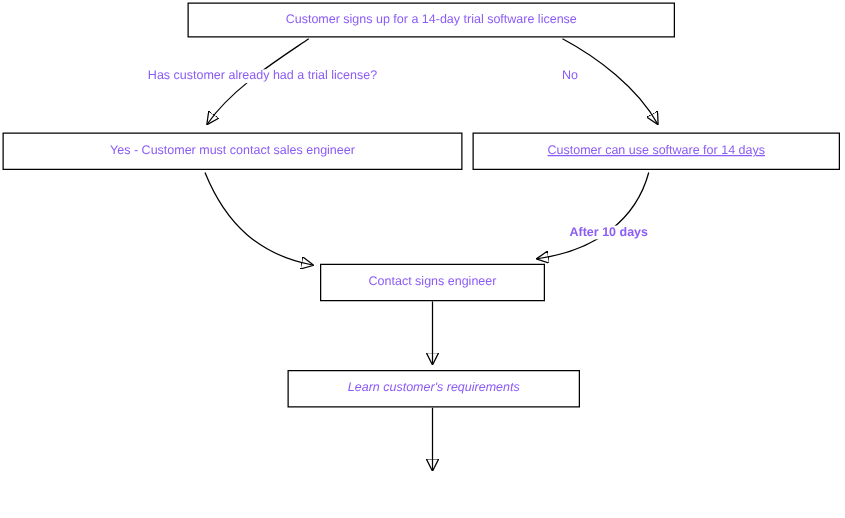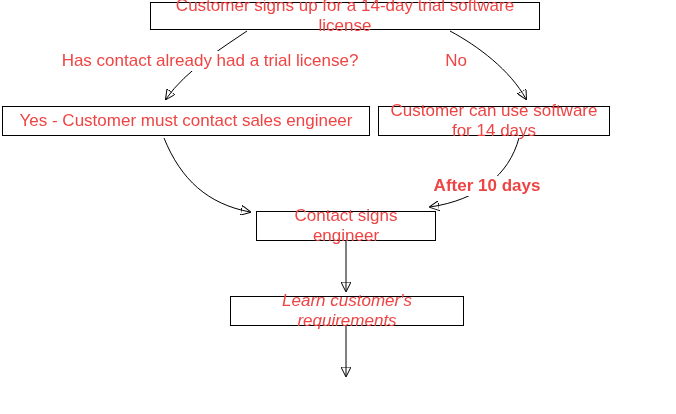--- a/index.html
+++ b/index.html
@@ -6,22 +6,22 @@
     margin: 0;
     padding: 0;
     background: #ffffff;
   }
   .canvas {
     position: relative;
     width: 676px;
     height: 414px;
     background: #ffffff;
     font-family: "Liberation Sans", sans-serif;
-    font-size: 17px;
-    color: #ef4444;
+    font-size: 10px;
+    color: #8b5cf6;
     overflow: hidden;
   }
   .edges {
     position: absolute;
     left: 0;
     top: 0;
     width: 676px;
     height: 414px;
     pointer-events: none;
   }
@@ -37,21 +37,21 @@
     background: #ffffff;
     display: flex;
     align-items: center;
     justify-content: center;
     text-align: center;
     padding: 2px 6px;
     line-height: 1.2;
   }
   .node-start   { left: 150px; top: 2px;   width: 390px; height: 28px; }
   .node-yes     { left: 2px;   top: 106px; width: 368px; height: 30px; }
-  .node-no      { left: 378px; top: 106px; width: 232px; height: 30px; }
+  .node-no      { left: 378px; top: 106px; width: 294px; height: 30px; text-decoration: underline; }
   .node-contact { left: 256px; top: 211px; width: 180px; height: 30px; }
   .node-learn   { left: 230px; top: 296px; width: 234px; height: 30px; font-style: italic; }
   .node-provide { left: 250px; top: 381px; width: 190px; height: 29px; }
   .edge-label {
     position: absolute;
     transform: translate(-50%, -50%);
     background: #ffffff;
     padding: 0 2px;
     white-space: nowrap;
   }
@@ -82,19 +82,19 @@
 
   <div class="node node-yes">Yes - Customer must contact sales engineer</div>
 
   <div class="node node-no">Customer can use software for 14 days</div>
 
   <div class="node node-contact">Contact signs engineer</div>
 
   <div class="node node-learn">Learn customer's requirements</div>
 
 
-  <span class="edge-label lbl-question">Has contact already had a trial license?</span>
+  <span class="edge-label lbl-question">Has customer already had a trial license?</span>
 
   <span class="edge-label lbl-no">No</span>
 
   <span class="edge-label lbl-after">After 10 days</span>
 
 </div>
 
 </body></html>

